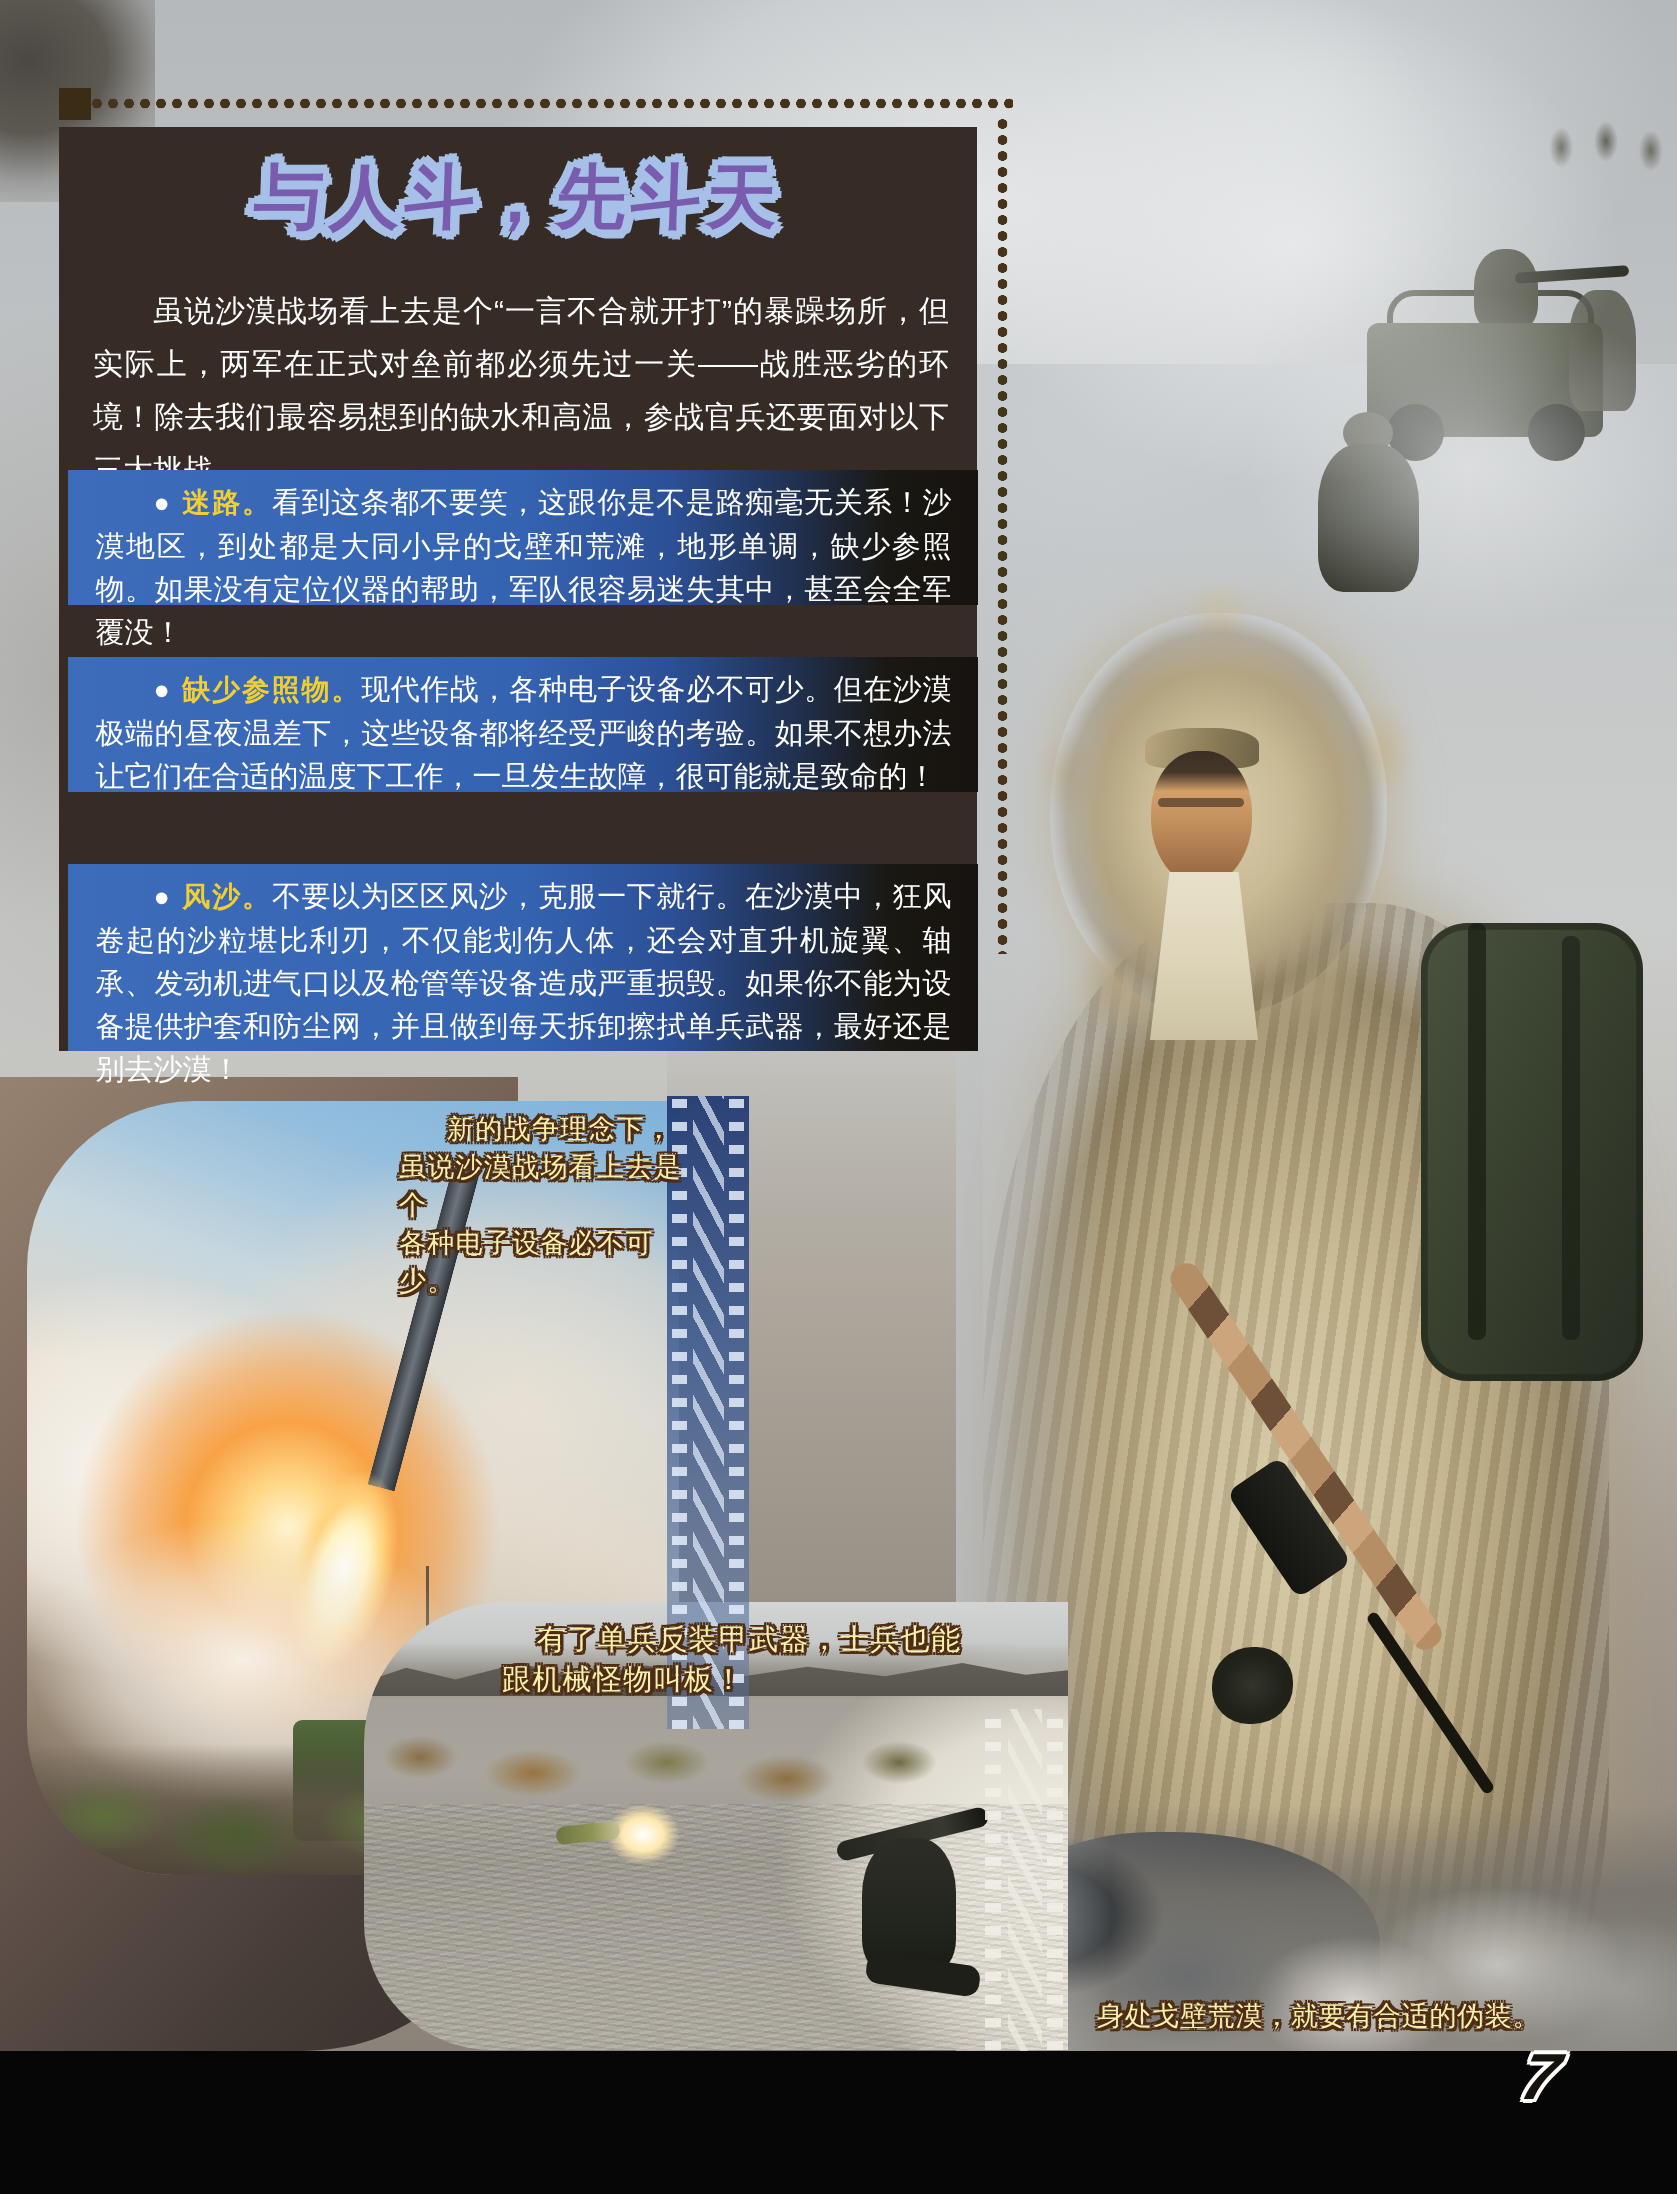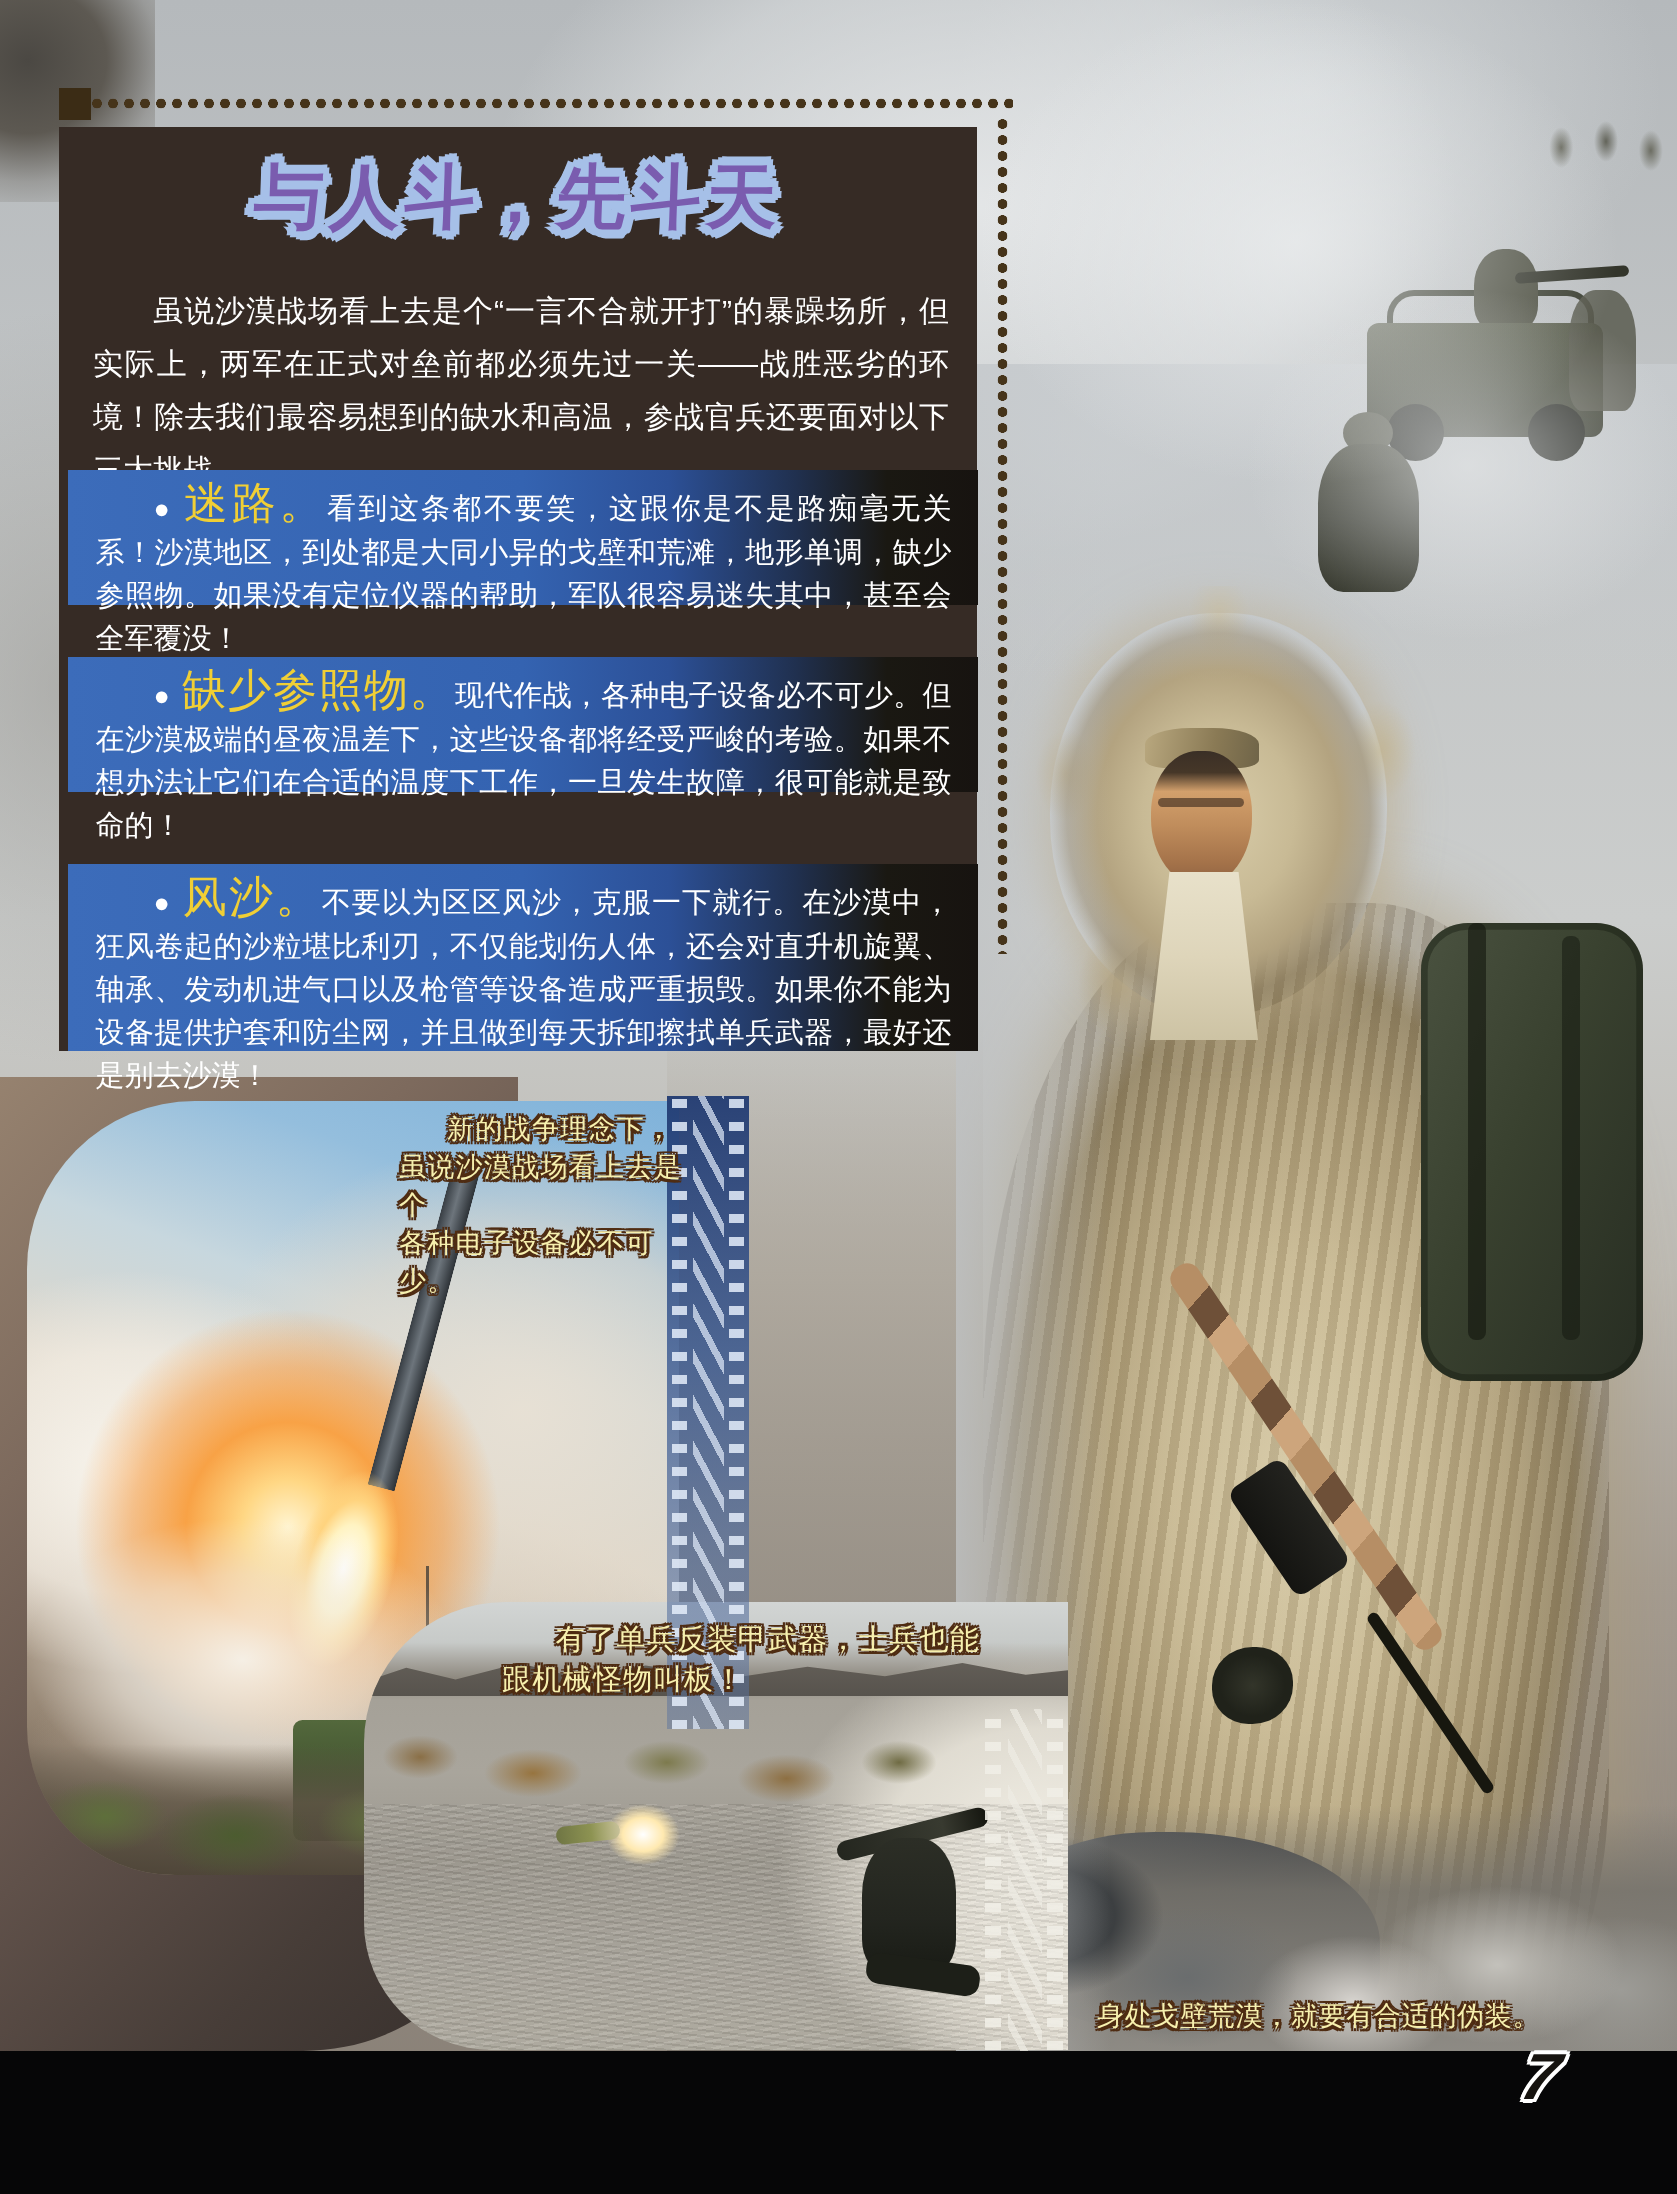--- a/index.html
+++ b/index.html
@@ -200,33 +200,33 @@
       9.4px 4px #a6c0e8,-9.4px 4px #a6c0e8,4px 9.4px #a6c0e8,4px -9.4px #a6c0e8;
     transform:skewX(-2deg);}
   .intro-text{margin:39px 28px 0 34px;font-size:30px;line-height:53px;color:#ffffff;
     text-align:justify;text-indent:2em;}
 
   .challenge{left:9.4px;width:910px;box-sizing:border-box;padding:10.8px 27px 0 27px;
     background:linear-gradient(90deg,#3c6cba 0%,#3463b1 50%,#2c5097 66%,#20304f 80%,#1a1812 90%,#171310 100%);
     color:#ffffff;font-size:29px;line-height:43px;text-align:justify;}
   .challenge p{margin:0;text-indent:2em;}
   .challenge .bullet{color:#ffffff;font-size:27px;margin-right:12px;}
-  .challenge .kw{color:#f0cf35;font-weight:normal;font-size:44px;letter-spacing:1.3px;}
+  .challenge .kw{color:#f0cf35;font-weight:bold;font-size:28px;letter-spacing:1.3px;}
   .ch-1{top:343px;height:135px;}
   .ch-2{top:530px;height:135px;}
   .ch-3{top:737px;height:187px;}
 
   
   .photo-caption{font-weight:normal;color:#f7f0ae;
     text-shadow:3.4px 0 #4f2c12,-3.4px 0 #4f2c12,0 3.4px #4f2c12,0 -3.4px #4f2c12,
       2.7px 2.7px #4f2c12,-2.7px 2.7px #4f2c12,2.7px -2.7px #4f2c12,-2.7px -2.7px #4f2c12;}
   .cap-rocket{left:399px;top:1110px;width:283px;font-size:27px;line-height:38px;letter-spacing:1.3px;}
   .cap-rocket .l1{padding-left:48px;}
   .cap-at{left:502px;top:1619px;width:478px;font-size:29px;line-height:40px;letter-spacing:1.3px;}
-  .cap-at .l1{padding-left:35px;text-align:right;}
+  .cap-at .l1{padding-left:35px;}
   .cap-ghillie{left:1097px;top:1998px;width:431px;font-size:27px;letter-spacing:0.7px;white-space:nowrap;}
 
   
   .footer{left:0;top:2051px;width:1678px;height:143px;background:#060607;}
   .page-number{left:1523px;top:2039px;font-size:65px;font-weight:bold;font-style:italic;color:#16130f;
     transform:skewX(-12deg);
     text-shadow:4px 0 #fff,-4px 0 #fff,0 4px #fff,0 -4px #fff,
       3.4px 3.4px #fff,-3.4px 3.4px #fff,3.4px -3.4px #fff,-3.4px -3.4px #fff;}
 </style>
 </head>

